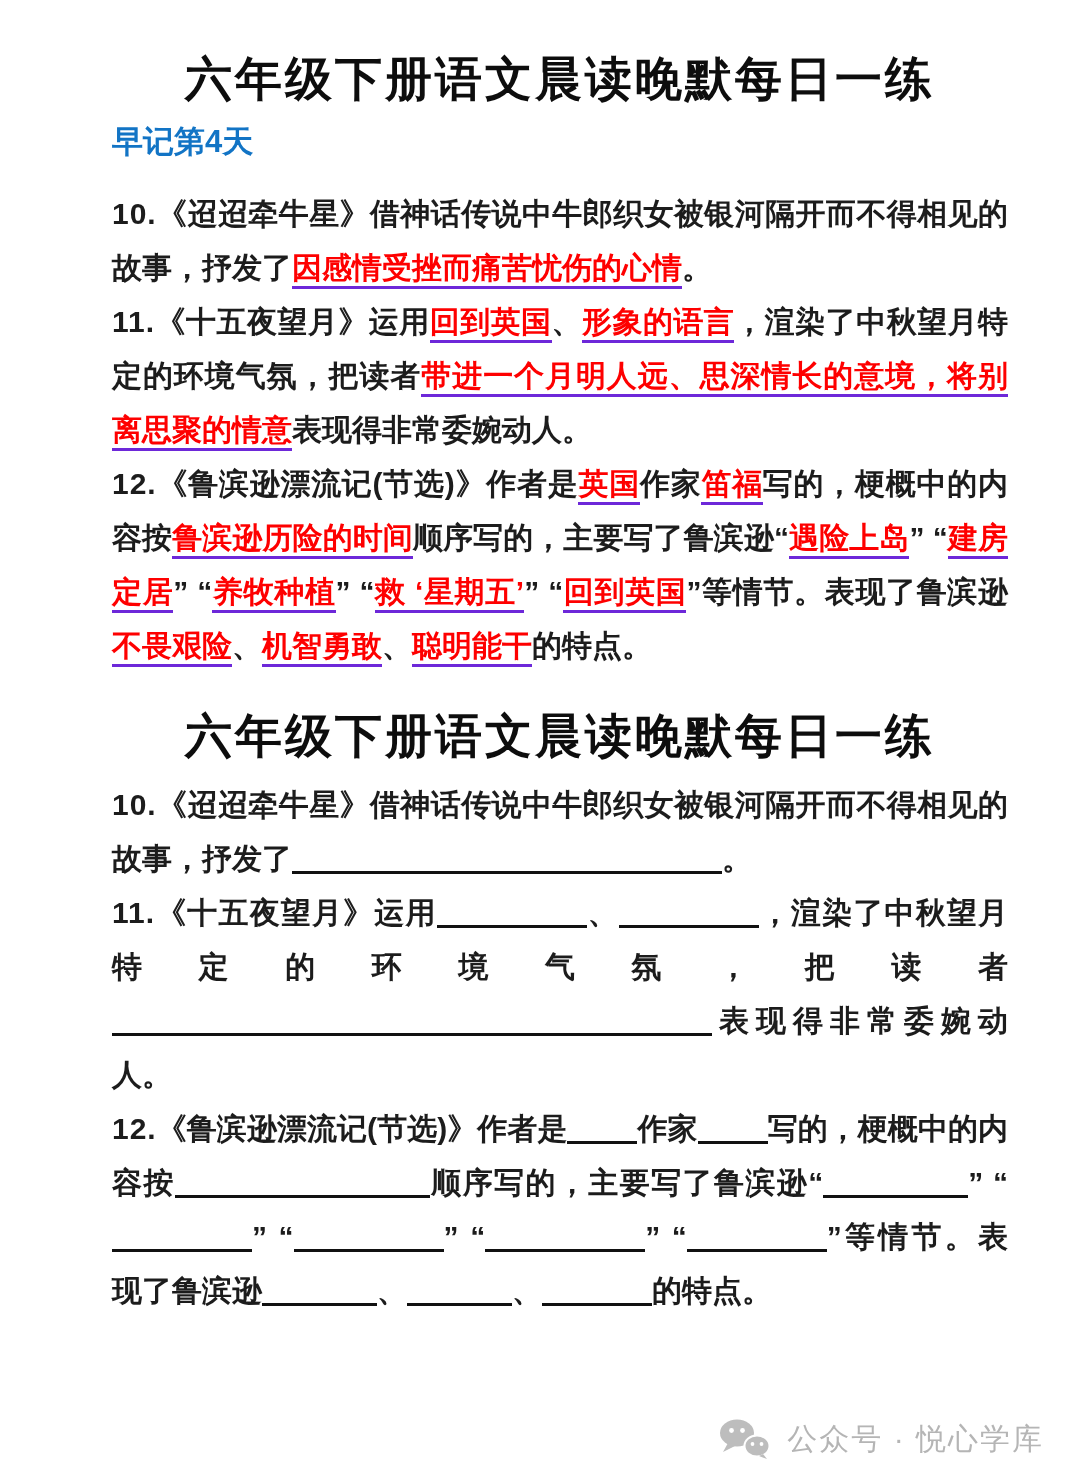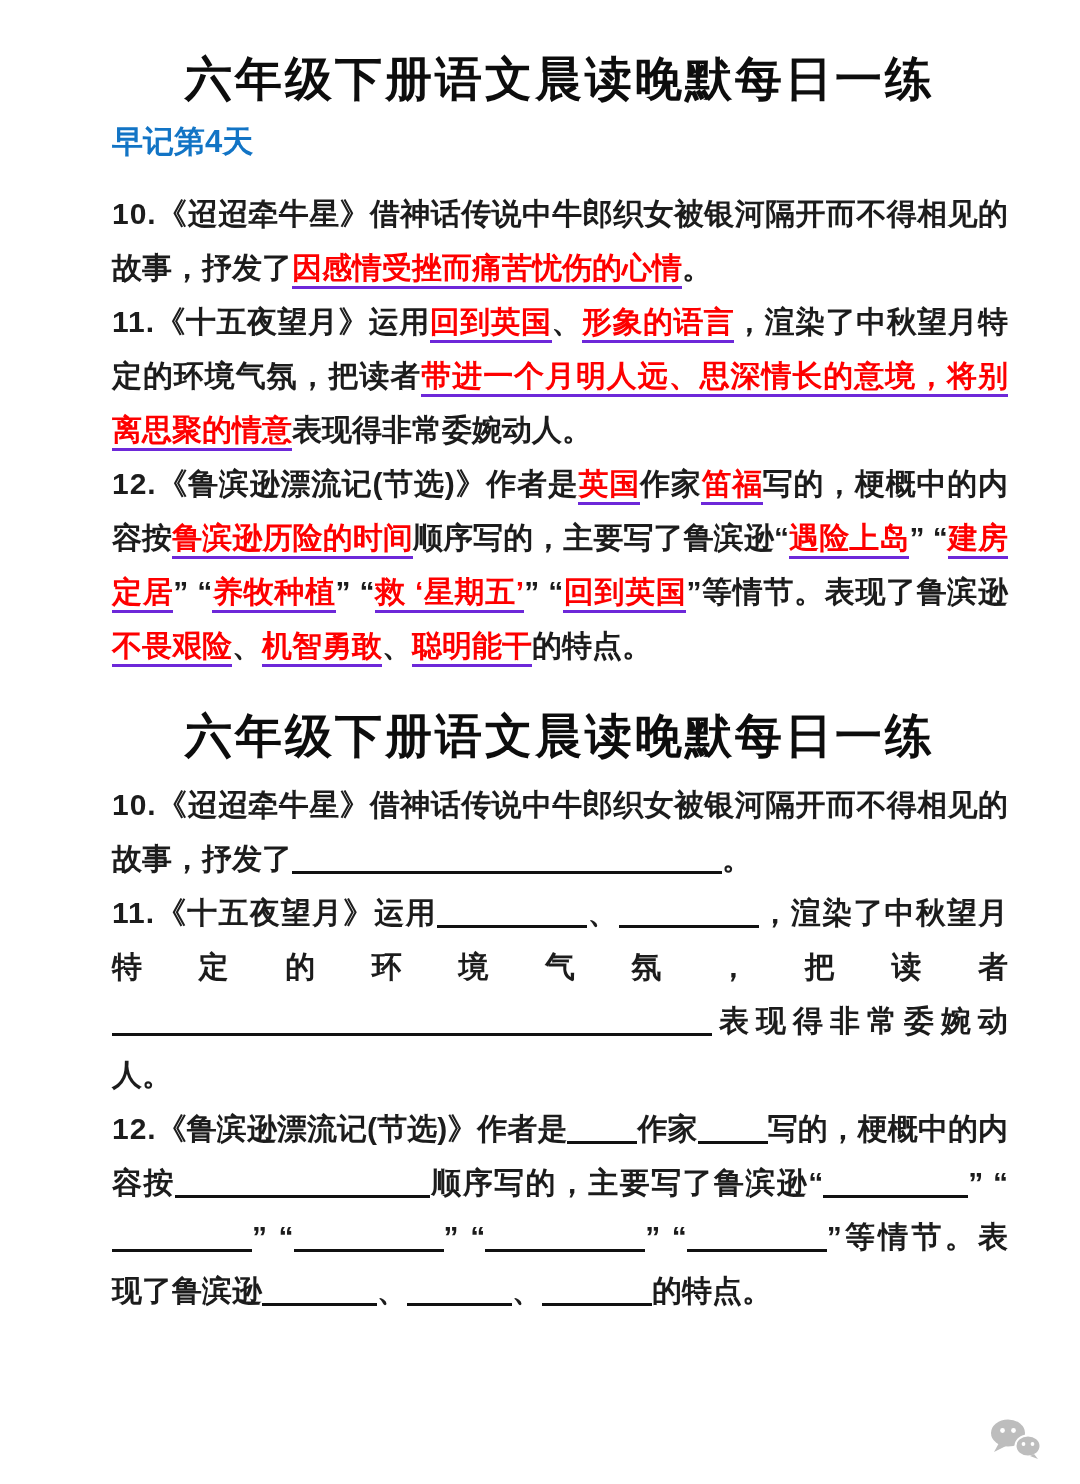--- a/index.html
+++ b/index.html
@@ -99,13 +99,14 @@
       <circle cx="14.5" cy="12.5" r="2.4" fill="#ffffff"></circle>
       <circle cx="25.5" cy="12.5" r="2.4" fill="#ffffff"></circle>
       <g>
         <ellipse cx="40" cy="28" rx="12.5" ry="10.5" fill="#bdbdbd" stroke="#ffffff" stroke-width="2"></ellipse>
         <path d="M46 36 L50 41 L42 38 Z" fill="#bdbdbd"></path>
       </g>
       <circle cx="35.5" cy="26" r="1.9" fill="#ffffff"></circle>
       <circle cx="44.5" cy="26" r="1.9" fill="#ffffff"></circle>
     </svg>
   </span>
+  <span>公众号 · 悦心学库</span>
 </div>
 
 </body></html>

